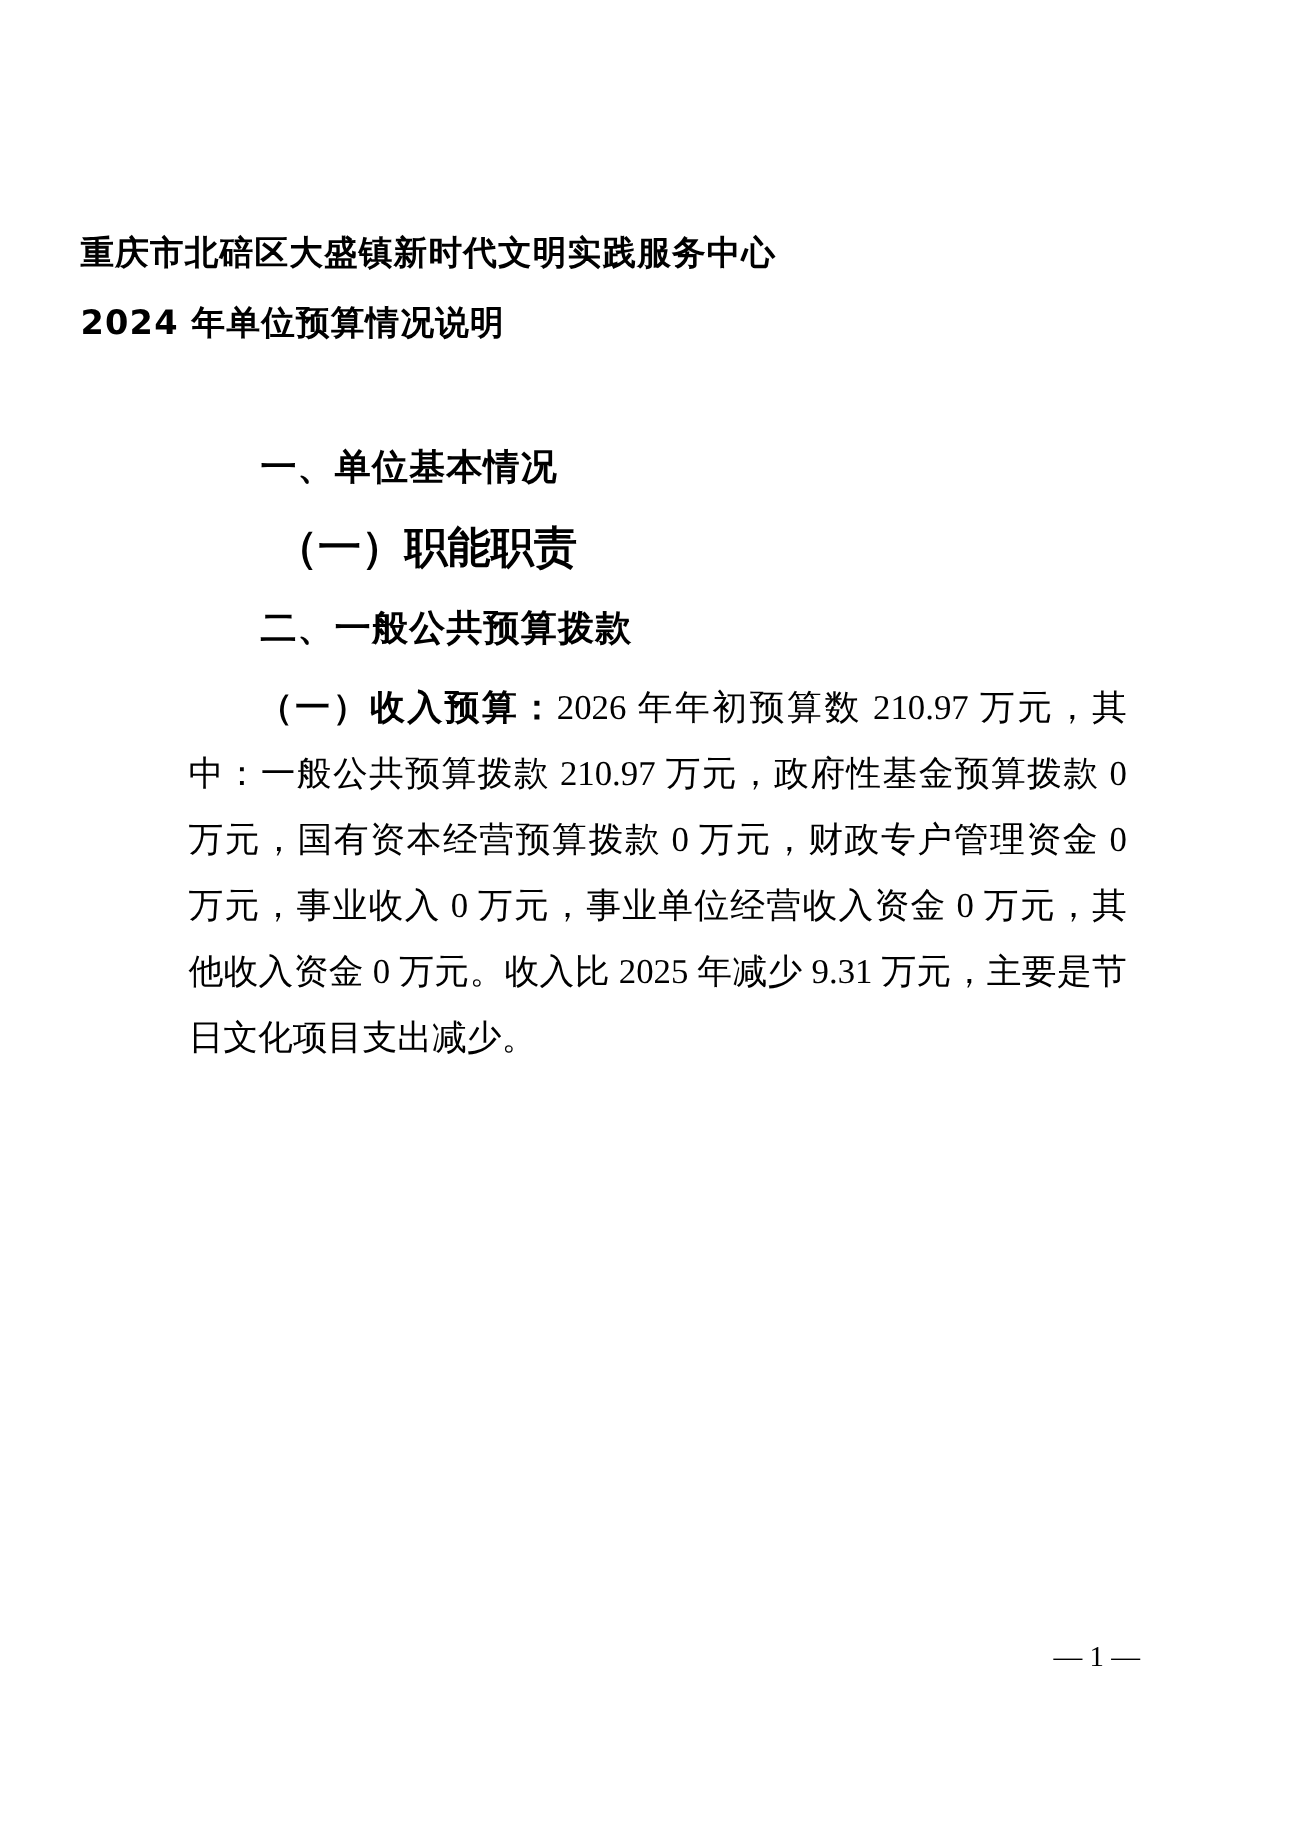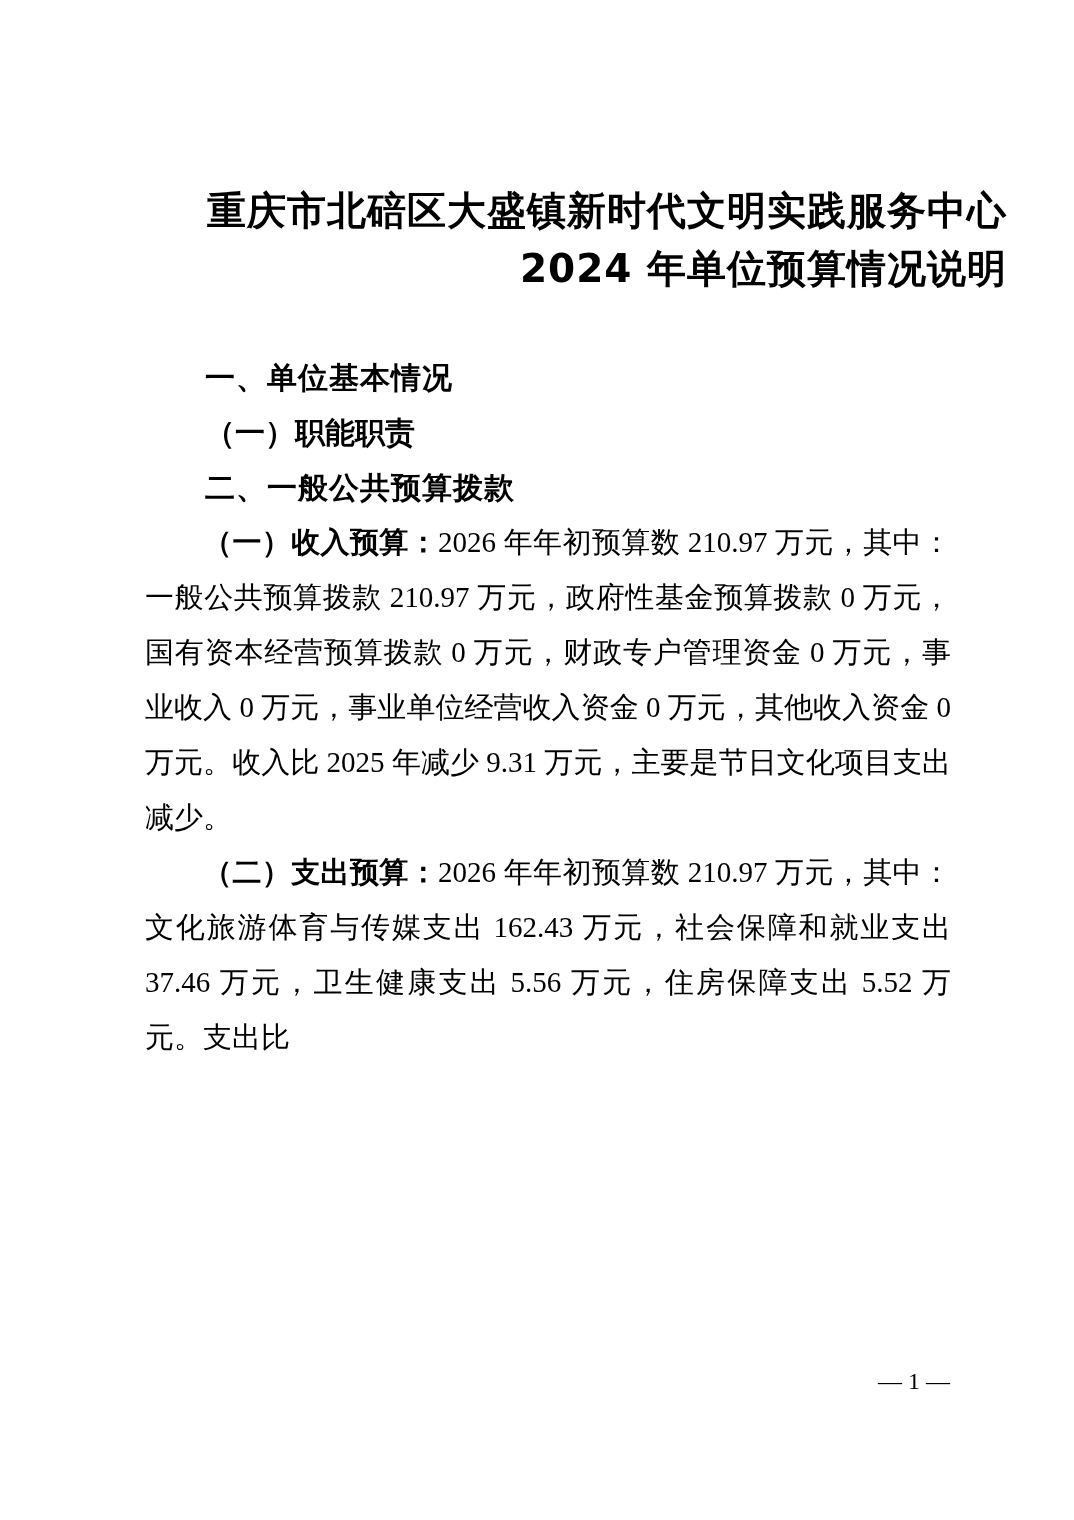--- a/index.html
+++ b/index.html
@@ -12,50 +12,50 @@
     background: #ffffff;
     color: #000000;
     overflow: hidden;
     font-family: "Liberation Serif", serif;
   }
   .doc-title {
     position: absolute;
     top: 182px;
     left: 67px;
     width: 940px;
-    text-align: right;
+    text-align: left;
     font-family: "DejaVu Sans", sans-serif;
     font-weight: bold;
-    font-size: 39px;
+    font-size: 28px;
     line-height: 58px;
     letter-spacing: 1px;
   }
   .doc-body {
     position: absolute;
     top: 350px;
     left: 145px;
     width: 806px;
     font-size: 29px;
     line-height: 55px;
   }
   .doc-body p, .doc-body h2, .doc-body h3 {
     text-indent: 2em;
-    margin: 0;
+    margin: 12px;
   }
   .section-heading {
     font-family: "DejaVu Sans", sans-serif;
     font-weight: bold;
     font-size: 30px;
     line-height: 55px;
     letter-spacing: 1px;
   }
   .sub-heading {
     font-family: "Liberation Serif", serif;
     font-weight: 600;
-    font-size: 30px;
+    font-size: 36px;
     line-height: 55px;
   }
   .body-para {
     text-align: justify;
     text-justify: inter-ideograph;
     font-weight: normal;
   }
   .lead-in {
     font-weight: 700;
   }
@@ -77,18 +77,17 @@
   <div class="doc-title">
     <div>重庆市北碚区大盛镇新时代文明实践服务中心</div>
     <div>2024 年单位预算情况说明</div>
   </div>
 
   <div class="doc-body">
     <h2 class="section-heading">一、单位基本情况</h2>
     <h3 class="sub-heading">（一）职能职责</h3>
     <h2 class="section-heading">二、一般公共预算拨款</h2>
     <p class="body-para"><span class="lead-in">（一）收入预算：</span><span>2026 年年初预算数 210.97 万元，其中：一般公共预算拨款 210.97 万元，政府性基金预算拨款 0 万元，国有资本经营预算拨款 0 万元，财政专户管理资金 0 万元，事业收入 0 万元，事业单位经营收入资金 0 万元，其他收入资金 0 万元。收入比 2025 年减少 9.31 万元，主要是节日文化项目支出减少。</span></p>
-    <p class="body-para"><span class="lead-in">（二）支出预算：</span><span>2026 年年初预算数 210.97 万元，其中：文化旅游体育与传媒支出 162.43 万元，社会保障和就业支出 37.46 万元，卫生健康支出 5.56 万元，住房保障支出 5.52 万元。支出比</span></p>
   </div>
 
   <div class="page-number">— 1 —</div>
 
 </div>
 
 </body></html>

